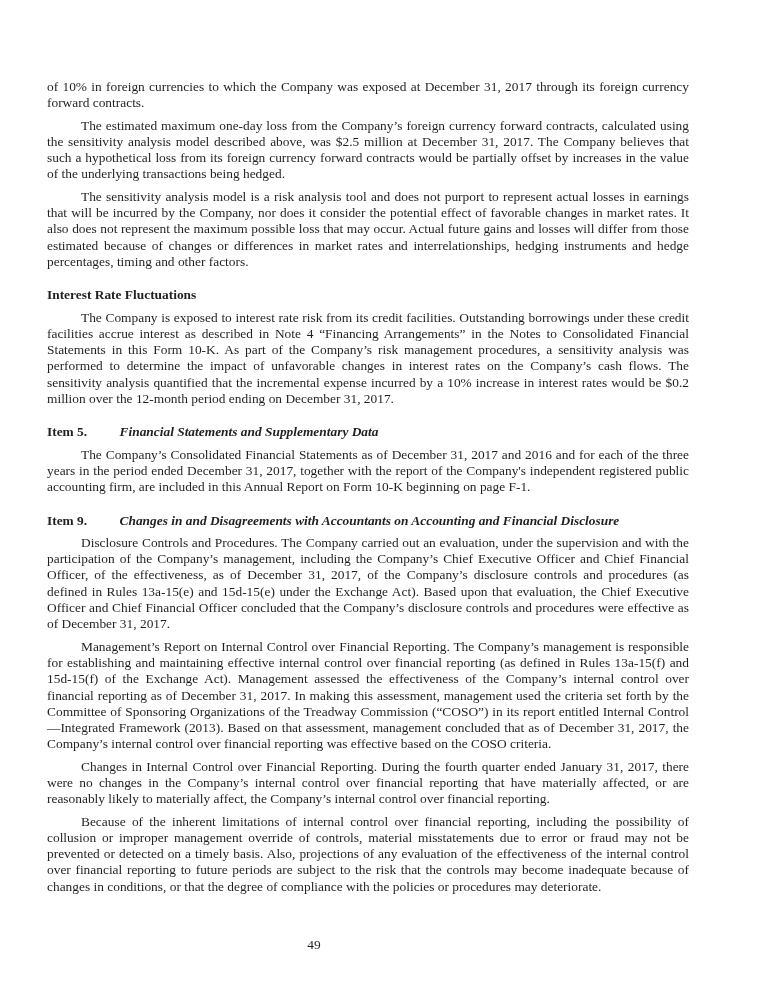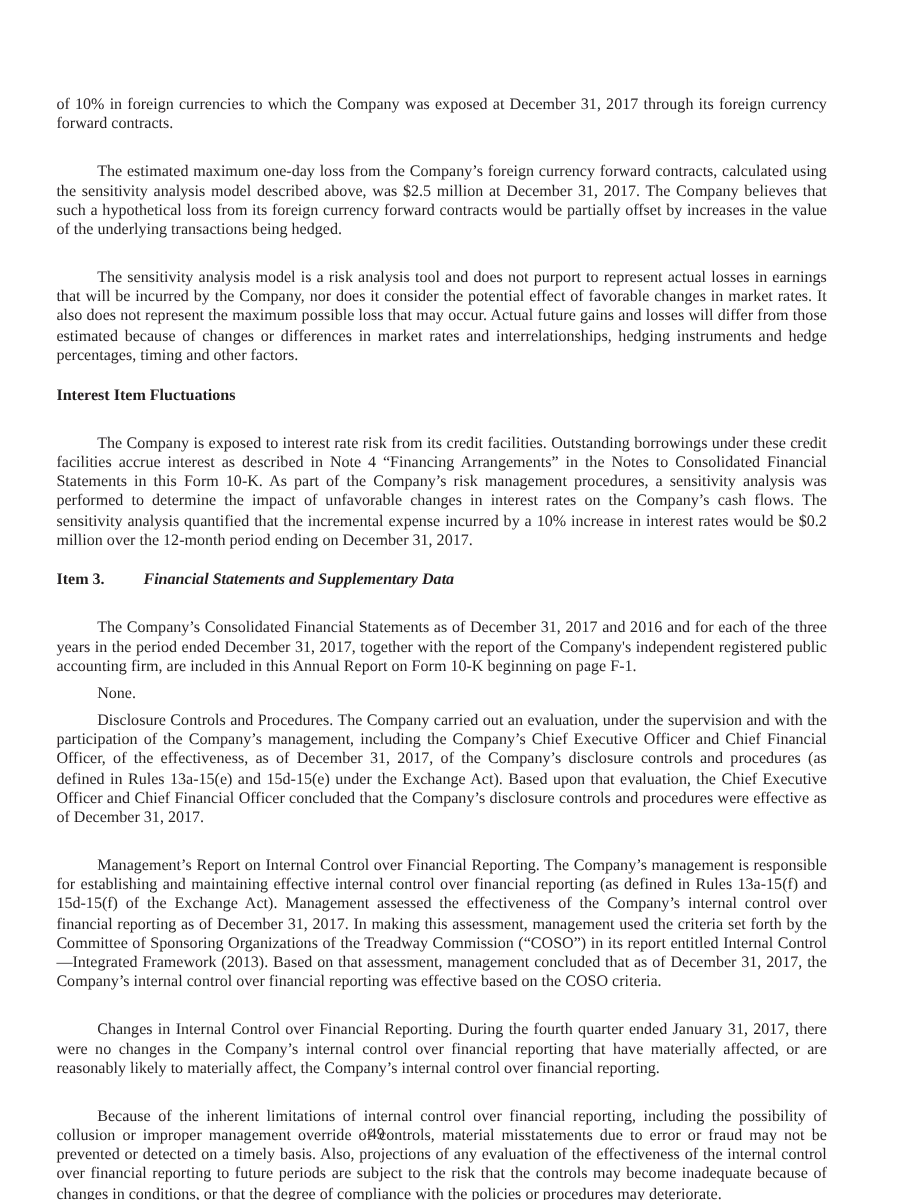--- a/index.html
+++ b/index.html
@@ -5,50 +5,53 @@
   html, body { margin: 0; padding: 0; background: #ffffff; }
   body { width: 768px; height: 1000px; position: relative; overflow: hidden; }
   .page {
     position: absolute; left: 47px; top: 79px; width: 642px;
     font-family: "Liberation Serif", serif;
     font-size: 13.4px; line-height: 16.3px; color: #231f20;
     text-align: justify;
   }
   p { margin: 0; }
   .indent { text-indent: 34px; }
-  .gap-s { margin-top: 23px; }
+  .gap-s { margin-top: 6px; }
   .gap-m { margin-top: 6px; }
   .gap-l { margin-top: 17px; }
   .heading { font-weight: bold; text-align: left; }
   .heading .it { font-style: italic; margin-left: 25px; }
   .heading .num { margin-right: 4px; }
   .it { }
   .pagenum {
     position: absolute; left: 0; width: 628px; top: 937px; text-align: center;
     font-family: "Liberation Serif", serif; font-size: 13.4px; color: #231f20;
   }
 </style>
 </head>
 <body>
 
 <div class="page">
   <p>of 10% in foreign currencies to which the Company was exposed at December 31, 2017 through its foreign currency forward contracts.</p>
   <p class="indent gap-s">The estimated maximum one-day loss from the Company’s foreign currency forward contracts, calculated using the sensitivity analysis model described above, was $2.5 million at December 31, 2017. The Company believes that such a hypothetical loss from its foreign currency forward contracts would be partially offset by increases in the value of the underlying transactions being hedged.</p>
   <p class="indent gap-s">The sensitivity analysis model is a risk analysis tool and does not purport to represent actual losses in earnings that will be incurred by the Company, nor does it consider the potential effect of favorable changes in market rates. It also does not represent the maximum possible loss that may occur. Actual future gains and losses will differ from those estimated because of changes or differences in market rates and interrelationships, hedging instruments and hedge percentages, timing and other factors.</p>
 
-  <p class="heading gap-l">Interest Item Fluctuations</p>
+  <p class="heading gap-l">Interest Rate Fluctuations</p>
   <p class="indent gap-s">The Company is exposed to interest rate risk from its credit facilities. Outstanding borrowings under these credit facilities accrue interest as described in Note 4 “Financing Arrangements” in the Notes to Consolidated Financial Statements in this Form 10-K.  As part of the Company’s risk management procedures, a sensitivity analysis was performed to determine the impact of unfavorable changes in interest rates on the Company’s cash flows. The sensitivity analysis quantified that the incremental expense incurred by a 10% increase in interest rates would be $0.2 million over the 12-month period ending on December 31, 2017.</p>
 
   <p class="heading gap-l">
-    <span class="num">Item 3.</span>
+    <span class="num">Item 5.</span>
     <span class="it">Financial Statements and Supplementary Data</span>
   </p>
   <p class="indent gap-s">The Company’s Consolidated Financial Statements as of December 31, 2017 and 2016 and for each of the three years in the period ended December 31, 2017, together with the report of the Company's independent registered public accounting firm, are included in this Annual Report on Form 10-K beginning on page F-1.</p>
 
-  <p class="indent gap-m">None.</p>
+  <p class="heading gap-l">
+    <span class="num">Item 9.</span>
+    <span class="it">Changes in and Disagreements with Accountants on Accounting and Financial Disclosure</span>
+  </p>
 
   <p class="indent gap-m"><span class="it">Disclosure Controls and Procedures.</span><span> The Company carried out an evaluation, under the supervision and with the participation of the Company’s management, including the Company’s Chief Executive Officer and Chief Financial Officer, of the effectiveness, as of December 31, 2017, of the Company’s disclosure controls and procedures (as defined in Rules 13a-15(e) and 15d-15(e) under the Exchange Act). Based upon that evaluation, the Chief Executive Officer and Chief Financial Officer concluded that the Company’s disclosure controls and procedures were effective as of December 31, 2017.</span></p>
 
   <p class="indent gap-s"><span class="it">Management’s Report on Internal Control over Financial Reporting.</span><span> The Company’s management is responsible for establishing and maintaining effective internal control over financial reporting (as defined in Rules 13a-15(f) and 15d-15(f) of the Exchange Act). Management assessed the effectiveness of the Company’s internal control over financial reporting as of December 31, 2017. In making this assessment, management used the criteria set forth by the Committee of Sponsoring Organizations of the Treadway Commission (“COSO”) in its report entitled </span><span class="it">Internal Control—Integrated Framework (2013).</span><span> Based on that assessment, management concluded that as of December 31, 2017, the Company’s internal control over financial reporting was effective based on the COSO criteria.</span></p>
 
   <p class="indent gap-s"><span class="it">Changes in Internal Control over Financial Reporting</span><span>. During the fourth quarter ended January 31, 2017, there were no changes in the Company’s internal control over financial reporting that have materially affected, or are reasonably likely to materially affect, the Company’s internal control over financial reporting.</span></p>
 
   <p class="indent gap-s">Because of the inherent limitations of internal control over financial reporting, including the possibility of collusion or improper management override of controls, material misstatements due to error or fraud may not be prevented or detected on a timely basis. Also, projections of any evaluation of the effectiveness of the internal control over financial reporting to future periods are subject to the risk that the controls may become inadequate because of changes in conditions, or that the degree of compliance with the policies or procedures may deteriorate.</p>
 </div>
 

